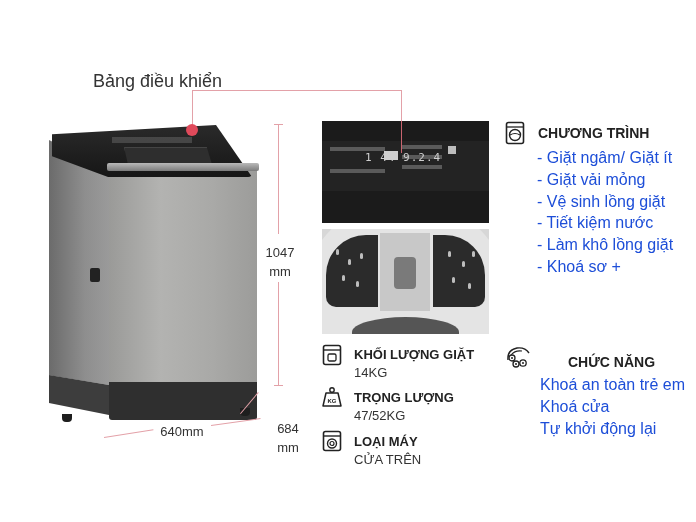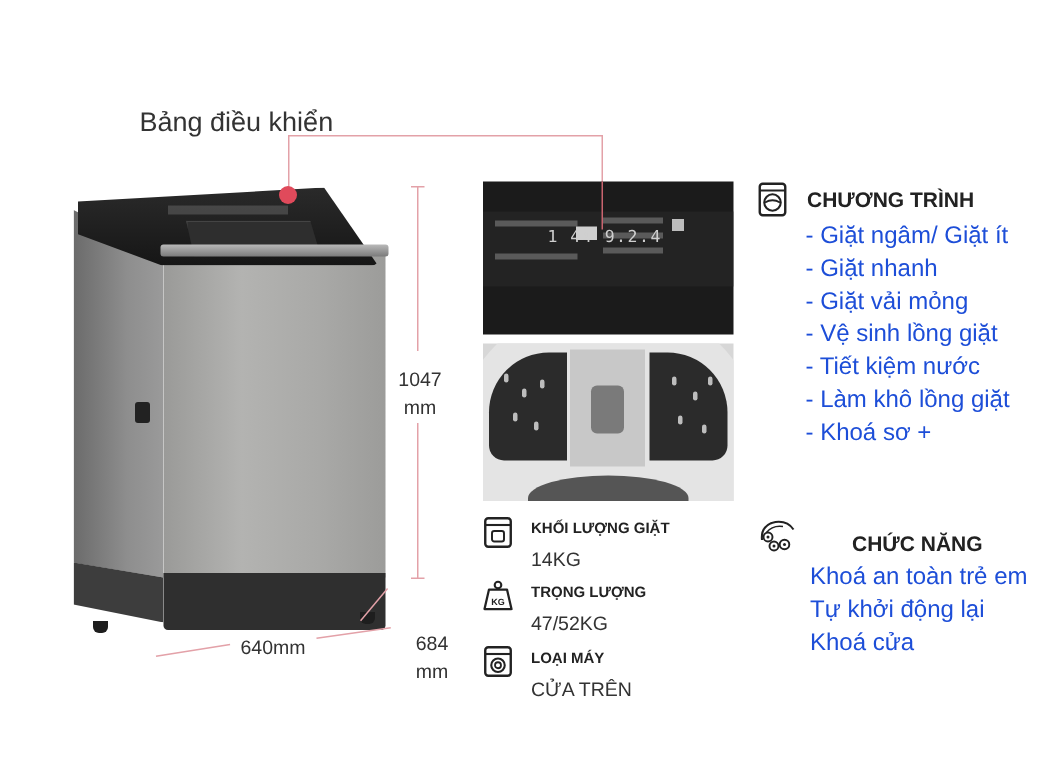--- a/index.html
+++ b/index.html
@@ -49,21 +49,21 @@
     .tub-ring { position: absolute; left: -20px; top: -30px; width: 207px; height: 200px; border-radius: 50%; background: #e4e4e4; }
     .tub-left { position: absolute; left: 4px; top: 6px; width: 52px; height: 72px; background: #2b2b2b; border-radius: 40px 0 0 10px; }
     .tub-right { position: absolute; right: 4px; top: 6px; width: 52px; height: 72px; background: #2b2b2b; border-radius: 0 40px 10px 0; }
     .tub-center { position: absolute; left: 58px; top: 4px; width: 50px; height: 78px; background: #c8c8c8; }
     .tub-cup { position: absolute; left: 72px; top: 28px; width: 22px; height: 32px; background: #7a7a7a; border-radius: 4px; }
     .tub-bottom { position: absolute; left: 30px; top: 88px; width: 107px; height: 30px; background: #555; border-radius: 50% 50% 0 0; }
     .hole { position: absolute; width: 3px; height: 6px; background: #bdbdbd; border-radius: 2px; }
 
     
     .spec-icon { position: absolute; width: 20px; height: 22px; }
-    .spec-title { font-size: 10px; font-weight: bold; color: #222; }
+    .spec-title { font-size: 13px; font-weight: bold; color: #222; }
     .spec-val { font-size: 13px; color: #333; }
 
     
     .section-title { font-size: 14px; font-weight: bold; color: #222; }
     .list-item { font-size: 16px; color: #1d4ed8; line-height: 21.8px; }
   </style>
 </head>
 <body>
 
 <div class="abs panel-label">Bảng điều khiển</div>
@@ -173,21 +173,20 @@
 <div class="abs" style="left:505px; top:121px; width:190px;">
   <svg viewBox="0 0 20 24" style="position:absolute; left:0; top:0; width:20px; height:24px;">
     <rect x="1.5" y="1.5" width="17" height="21" rx="2" fill="none" stroke="#222" stroke-width="1.6"></rect>
     <line x1="1.5" y1="6" x2="18.5" y2="6" stroke="#222" stroke-width="1.3"></line>
     <circle cx="10" cy="14" r="5.5" fill="none" stroke="#222" stroke-width="1.4"></circle>
     <path d="M5 14 Q10 11 15 14" fill="none" stroke="#222" stroke-width="1.2"></path>
   </svg>
   <div class="abs section-title" style="left:33px; top:4px; white-space:nowrap;">CHƯƠNG TRÌNH</div>
   <div class="abs" style="left:32px; top:26px;">
     <div class="list-item">- Giặt ngâm/ Giặt ít</div>
-    <div class="list-item">- Giặt nhanh</div>
     <div class="list-item">- Giặt vải mỏng</div>
     <div class="list-item">- Vệ sinh lồng giặt</div>
     <div class="list-item">- Tiết kiệm nước</div>
     <div class="list-item">- Làm khô lồng giặt</div>
     <div class="list-item">- Khoá sơ +</div>
   </div>
 </div>
 
 <div class="abs" style="left:505px; top:346px; width:190px;">
   <svg viewBox="0 0 26 24" style="position:absolute; left:0; top:0; width:26px; height:24px;">
@@ -196,16 +195,16 @@
     <circle cx="7" cy="12" r="3" fill="none" stroke="#222" stroke-width="1.3"></circle>
     <circle cx="7" cy="12" r="1" fill="#222"></circle>
     <circle cx="11" cy="18" r="3" fill="none" stroke="#222" stroke-width="1.3"></circle>
     <circle cx="11" cy="18" r="1" fill="#222"></circle>
     <circle cx="18" cy="17" r="3.2" fill="none" stroke="#222" stroke-width="1.3"></circle>
     <circle cx="18" cy="17" r="1" fill="#222"></circle>
   </svg>
   <div class="abs section-title" style="left:35px; top:8px; white-space:nowrap;margin-left:28px;">CHỨC NĂNG</div>
   <div class="abs" style="left:35px; top:28px;">
     <div class="list-item">Khoá an toàn trẻ em</div>
+    <div class="list-item">Khoá cửa</div>
     <div class="list-item">Tự khởi động lại</div>
-    <div class="list-item">Khoá cửa</div>
   </div>
 </div>
 
 </body></html>

